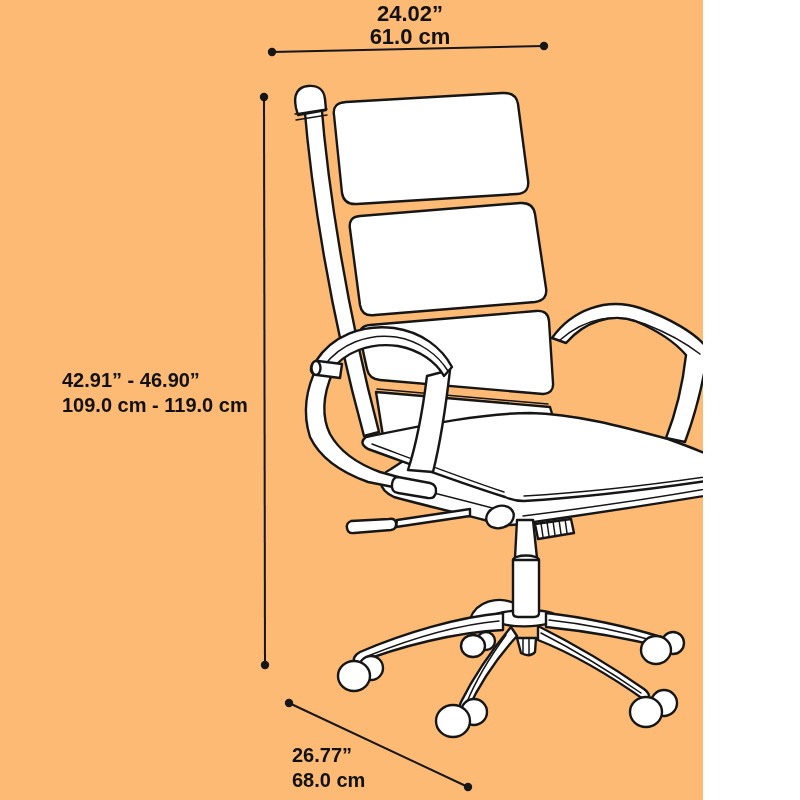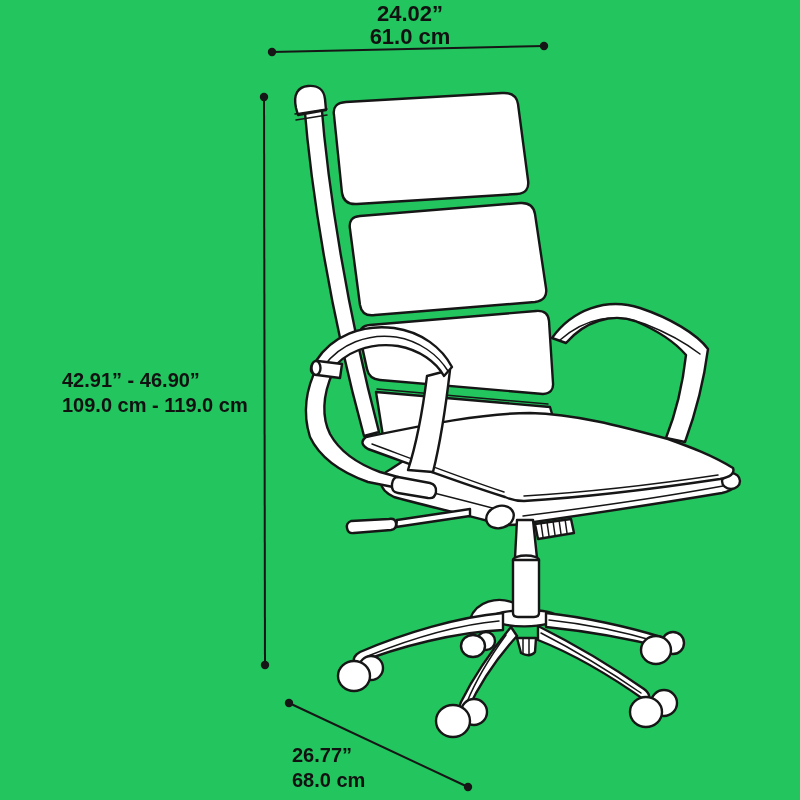--- a/index.html
+++ b/index.html
@@ -1,16 +1,16 @@
 <!DOCTYPE html>
 <html><head>
 <meta charset="utf-8">
 <style>
   html,body{margin:0;padding:0;background:#ffffff;}
-  .canvas{position:relative;width:800px;height:800px;background:#22c55e;overflow:hidden;}
+  .canvas{position:relative;width:703px;height:800px;background:#fdba74;overflow:hidden;}
   svg{display:block;}
   .sh{fill:#ffffff;stroke:#161616;stroke-width:2.4;stroke-linejoin:round;stroke-linecap:round;}
   .ln{fill:none;stroke:#161616;stroke-width:2.4;stroke-linejoin:round;stroke-linecap:round;}
   .thin{stroke-width:1.5;}
   .dim{stroke:#161616;stroke-width:2;}
   .dot{fill:#161616;stroke:none;}
   .lbl{font-family:"Liberation Sans",sans-serif;font-weight:700;fill:#111111;}
   .lbl22{font-size:22px;}
   .lbl20{font-size:20px;}
 </style>

